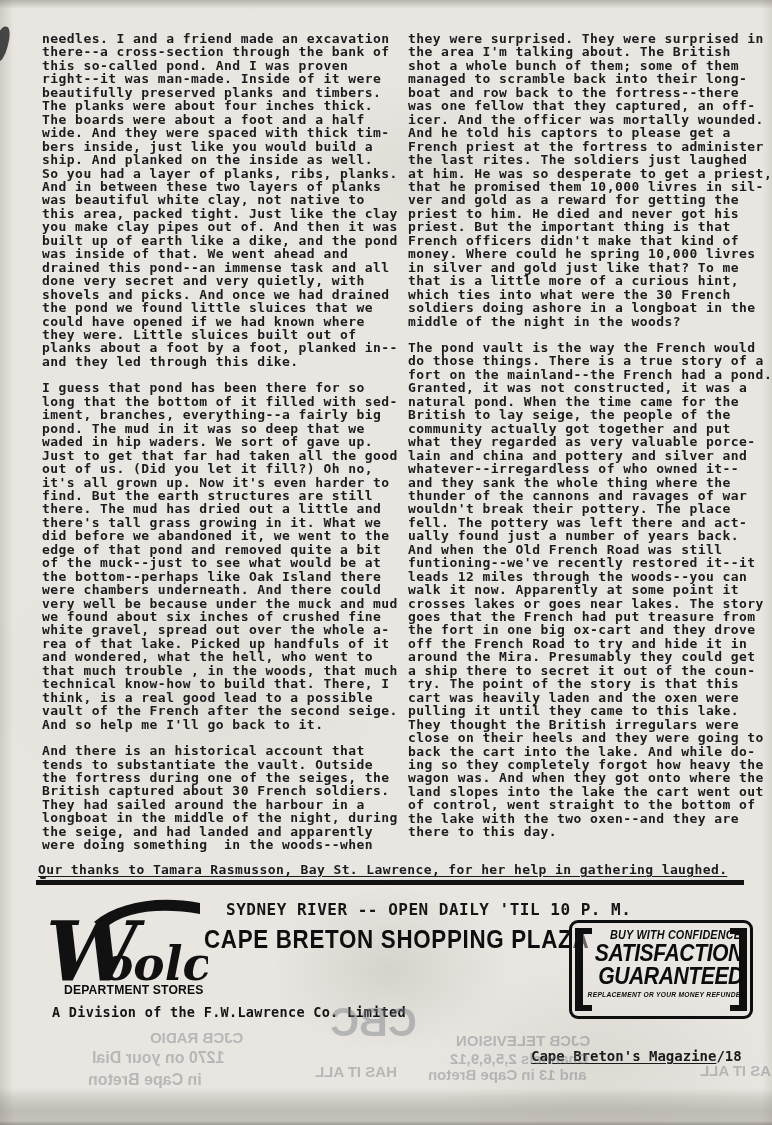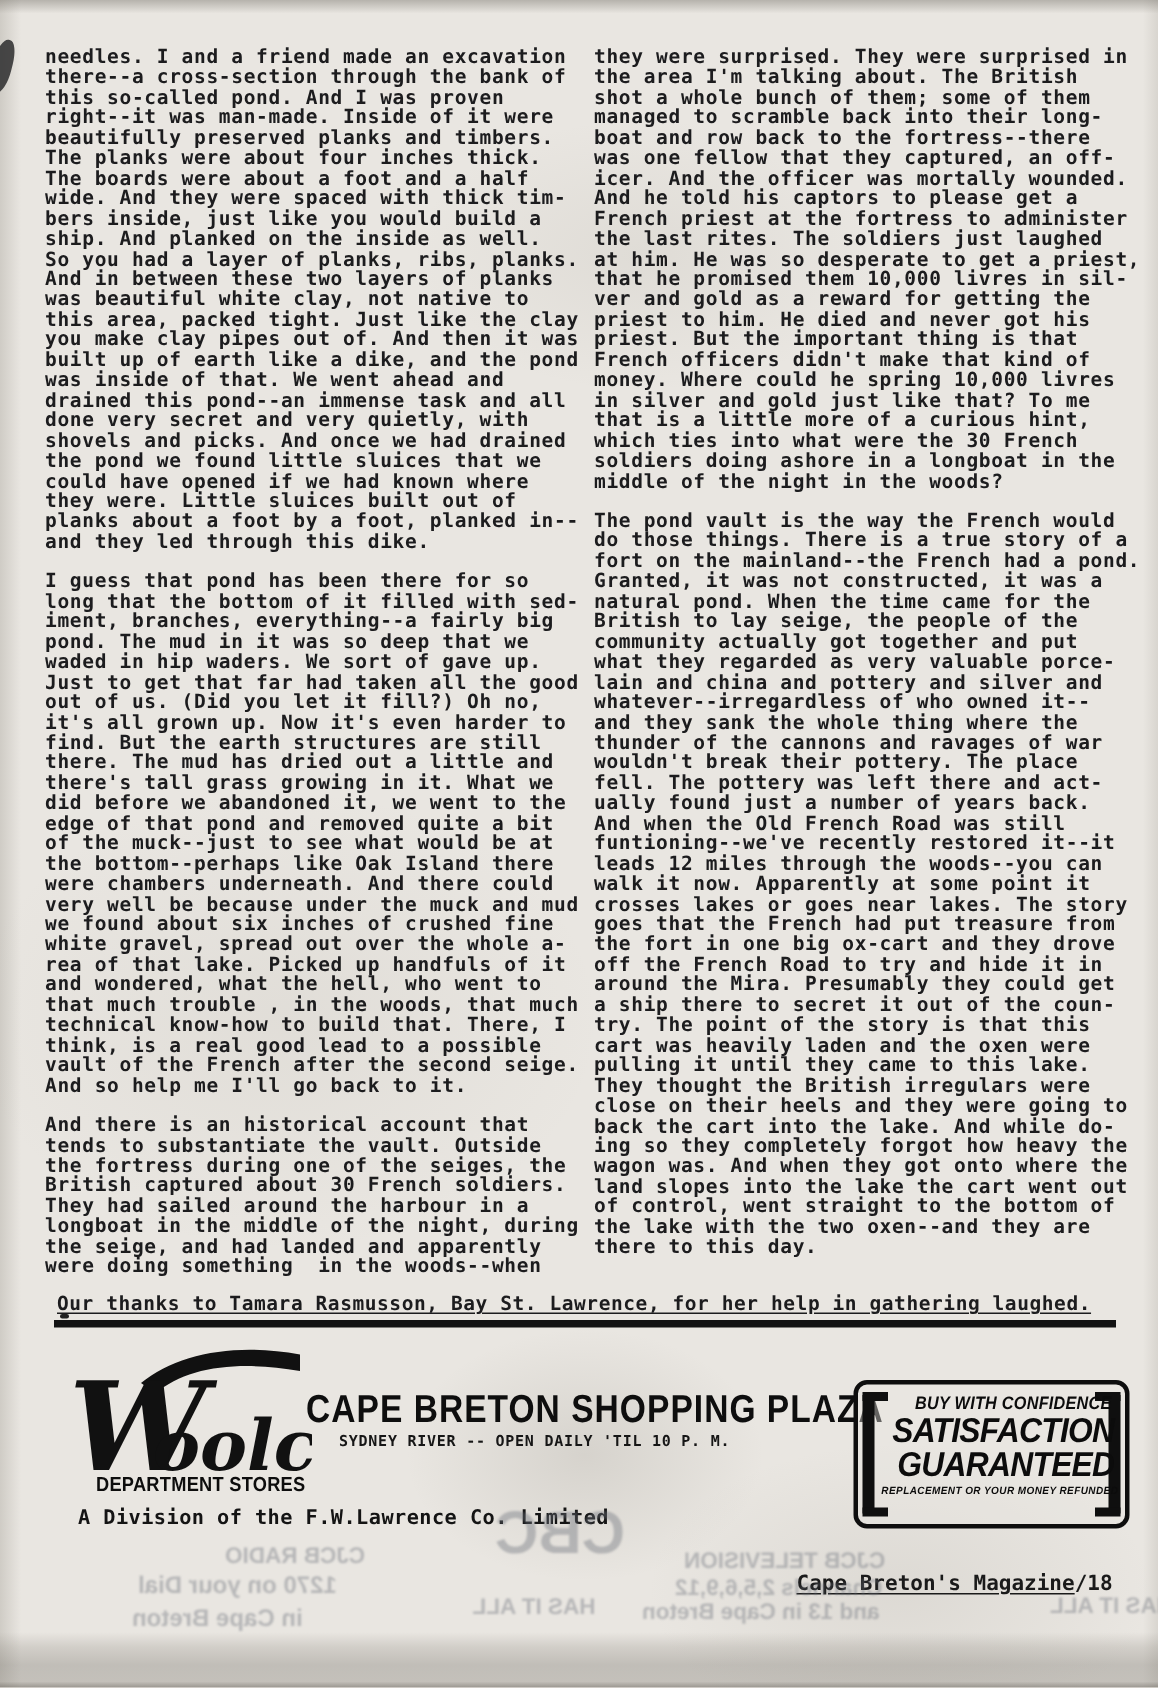--- a/index.html
+++ b/index.html
@@ -16,36 +16,36 @@
       radial-gradient(ellipse 170px 120px at 390px 970px, rgba(138,134,124,0.20), rgba(138,134,124,0) 70%),
       radial-gradient(ellipse 240px 140px at 600px 1060px, rgba(145,141,131,0.14), rgba(145,141,131,0) 70%),
       #e9e6e1;
   }
   .smudge{position:absolute;left:-5px;top:26px;width:13px;height:36px;background:#2b2b2d;
     border-radius:50% 42% 46% 50%;transform:rotate(14deg);opacity:.85;}
   .article-col{position:absolute;top:32px;font-size:13px;line-height:13.45px;font-weight:bold;
     letter-spacing:.45px;color:#1c1c1e;}
   .col-left{left:30px;width:368px;}
   .col-right{left:396px;width:368px;}
-  .para{margin:0 0 13px 0;white-space:pre;}
+  .para{margin:0 0 13px 12px;white-space:pre;}
   .thanks{position:absolute;left:38px;top:862px;font-size:13px;font-weight:bold;letter-spacing:.38px;
     color:#1c1c1e;text-decoration:underline;text-underline-offset:2px;white-space:nowrap;}
   .rule{position:absolute;left:36px;top:880px;width:708px;height:5px;background:#121212;}
   .rule-tick{position:absolute;left:40px;top:876px;width:6px;height:3px;background:#222;border-radius:2px;}
 
   
   .woolco-logo{position:absolute;left:48px;top:896px;width:160px;height:110px;}
   .dept{position:absolute;left:64px;top:982px;font-family:"Liberation Sans",sans-serif;font-weight:bold;
     font-size:13.5px;letter-spacing:.2px;transform:scaleX(.9);transform-origin:left;color:#0d0d0d;white-space:nowrap;}
   .division{position:absolute;left:52px;top:1004px;font-size:13.5px;font-weight:bold;color:#141414;
     letter-spacing:.3px;white-space:nowrap;}
   .plaza-title{position:absolute;left:204px;top:924px;font-family:"Liberation Sans",sans-serif;
     font-weight:bold;font-size:26px;letter-spacing:.8px;transform:scaleX(.86);transform-origin:left;
     color:#0e0e0e;white-space:nowrap;}
-  .hours{position:absolute;left:226px;top:956px;font-size:10px;font-weight:bold;letter-spacing:.5px;
+  .hours{position:absolute;left:226px;top:900px;font-size:16px;font-weight:bold;letter-spacing:.5px;
     color:#161616;white-space:nowrap;}
   .badge{position:absolute;left:569px;top:920px;width:178px;height:93px;border:3px solid #0e0e0e;
     border-radius:9px;text-align:right;color:#0c0c0c;background:rgba(233,230,225,.4);font-style:italic;}
   .bracket{position:absolute;top:7px;bottom:7px;width:8px;background:#0f0f0f;}
   .bracket-l{left:3px;} .bracket-r{right:3px;}
   .bracket::before,.bracket::after{content:"";position:absolute;height:6px;width:17px;background:#0f0f0f;}
   .bracket-l::before{top:-2px;left:0;} .bracket-l::after{bottom:-2px;left:0;}
   .bracket-r::before{top:-2px;right:0;} .bracket-r::after{bottom:-2px;right:0;}
   .badge-l1{margin-top:5px;font-family:"Liberation Sans",sans-serif;font-weight:bold;font-size:12px;
     transform:scaleX(.9);letter-spacing:.2px;}

